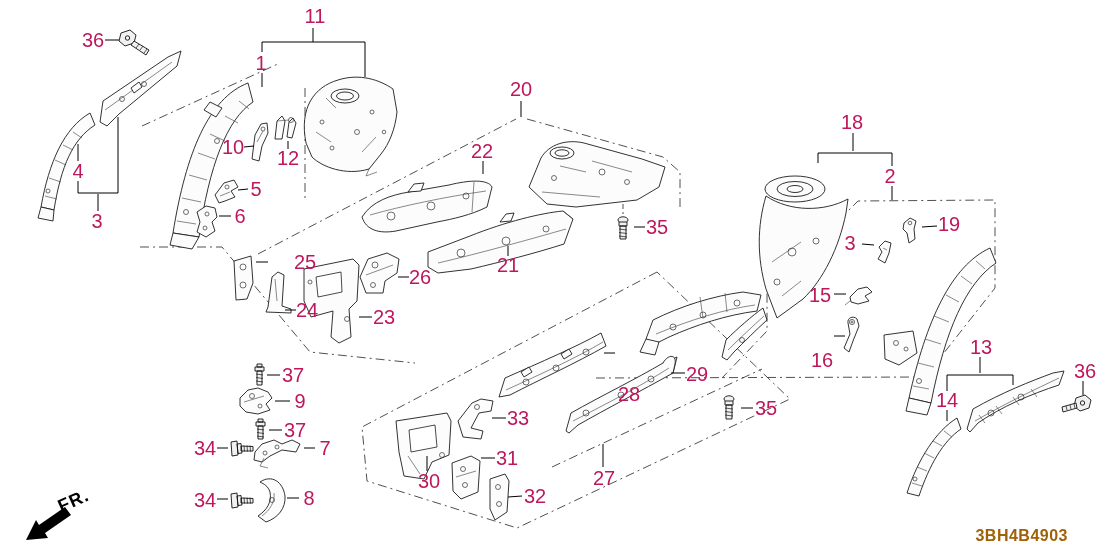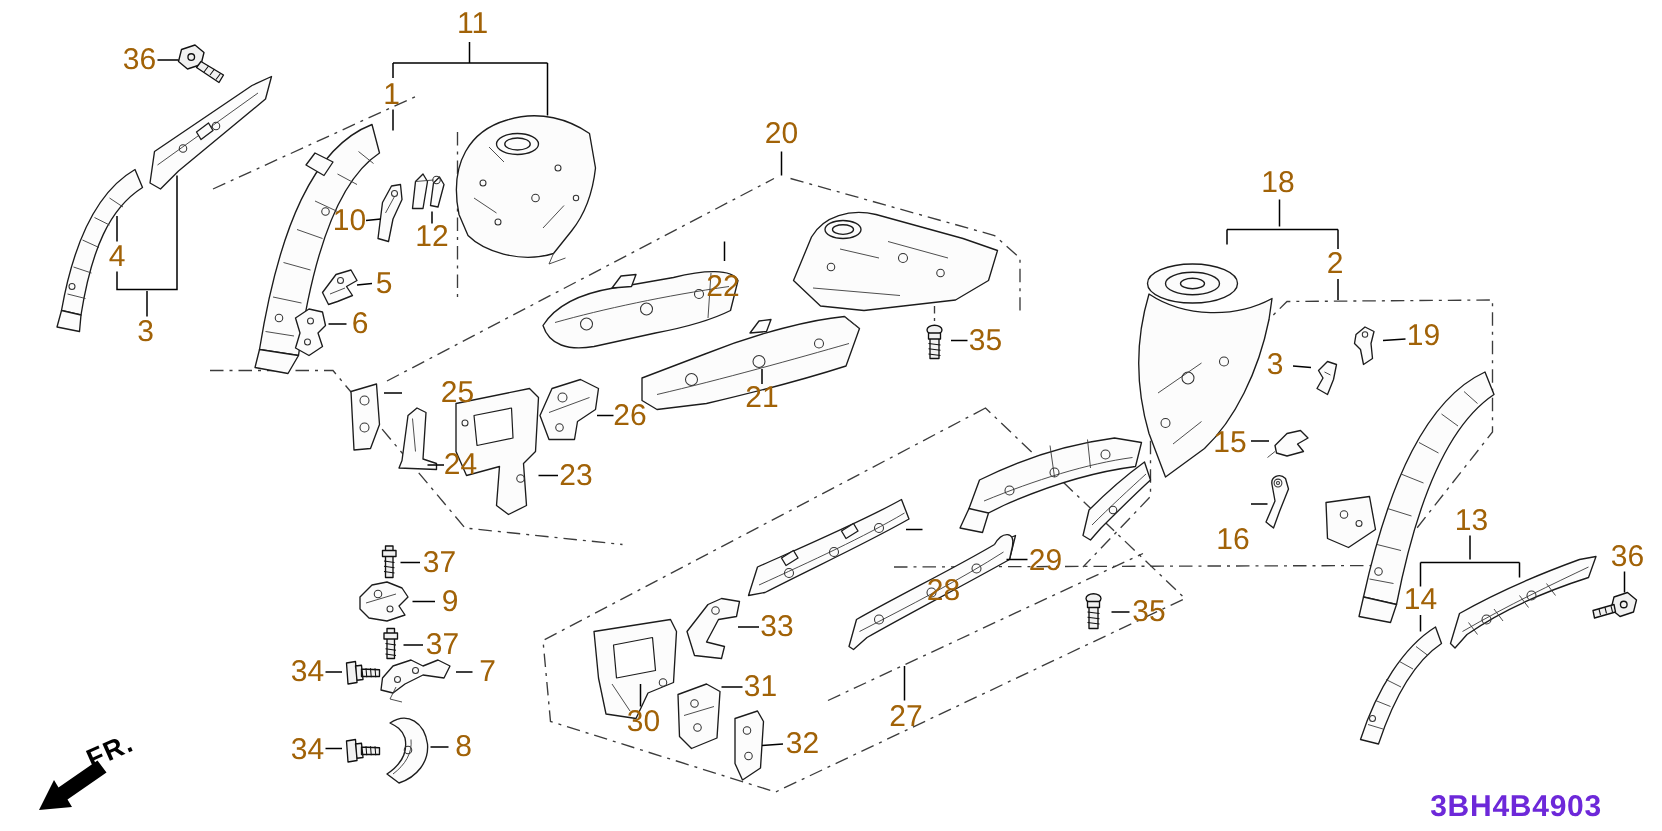--- a/index.html
+++ b/index.html
@@ -10,24 +10,24 @@
   .part .detail{fill:none;stroke:#3a3a3a;stroke-width:0.6;}
   .part .hole{fill:#ffffff;stroke:#1c1c1c;stroke-width:0.8;}
   .part circle{fill:none;stroke:#333;stroke-width:0.7;}
   .bolt{fill:#f1f1f1;stroke:#111;stroke-width:0.9;stroke-linejoin:round;}
   .bolt .thread{fill:none;stroke:#111;stroke-width:0.7;}
   .leaders{fill:none;stroke:#000;stroke-width:1;}
   .dashline{fill:none;stroke:#3c3c3c;stroke-width:0.9;stroke-dasharray:9 4 2 4;}
   .dashconn{fill:none;stroke:#3c3c3c;stroke-width:0.9;stroke-dasharray:5 3;}
   #callouts{position:absolute;left:0;top:0;width:100%;height:100%;}
   .callout{position:absolute;transform:translate(-50%,-50%);font-size:20px;line-height:1;
-           color:#a16207;cursor:pointer;letter-spacing:0px;}
+           color:#be185d;cursor:pointer;letter-spacing:0px;}
   .fr-text{position:absolute;left:59px;top:497px;font-size:18px;font-weight:bold;color:#000;
            transform:rotate(-24deg);transform-origin:left center;letter-spacing:1px;}
-  .code{position:absolute;right:40px;top:527px;font-size:20px;font-weight:bold;color:#6d28d9;
+  .code{position:absolute;right:40px;top:527px;font-size:16px;font-weight:bold;color:#a16207;
         letter-spacing:0.5px;}
 </style>
 </head>
 <body>
 
 <div class="stage">
 <svg class="art" width="1108" height="554" viewBox="0 0 1108 554">
 
   <g>
     <path class="dashline" d="M140,247 L222,247 L310,352 L415,363"></path>
@@ -344,21 +344,21 @@
       <div class="callout" style="left: 93px; top: 40px;">36</div>
       <div class="callout" style="left: 315px; top: 16px;">11</div>
       <div class="callout" style="left: 261px; top: 63px;">1</div>
       <div class="callout" style="left: 521px; top: 89px;">20</div>
       <div class="callout" style="left: 78px; top: 171px;">4</div>
       <div class="callout" style="left: 97px; top: 221px;">3</div>
       <div class="callout" style="left: 233px; top: 147px; text-align: center;">10</div>
       <div class="callout" style="left: 288px; top: 158px;">12</div>
       <div class="callout" style="left: 256px; top: 189px;">5</div>
       <div class="callout" style="left: 240px; top: 216px;">6</div>
-      <div class="callout" style="left: 482px; top: 151px; margin-top: 40px;">22</div>
+      <div class="callout" style="left: 482px; top: 151px;">22</div>
       <div class="callout" style="left: 508px; top: 265px;">21</div>
       <div class="callout" style="left: 279px; top: 262px; margin-left: 26px;">25</div>
       <div class="callout" style="left: 307px; top: 310px;">24</div>
       <div class="callout" style="left: 384px; top: 317px;">23</div>
       <div class="callout" style="left: 420px; top: 277px;">26</div>
       <div class="callout" style="left: 852px; top: 122px;">18</div>
       <div class="callout" style="left: 890px; top: 176px;">2</div>
       <div class="callout" style="left: 850px; top: 243px;">3</div>
       <div class="callout" style="left: 949px; top: 224px;">19</div>
       <div class="callout" style="left: 820px; top: 295px;">15</div>

